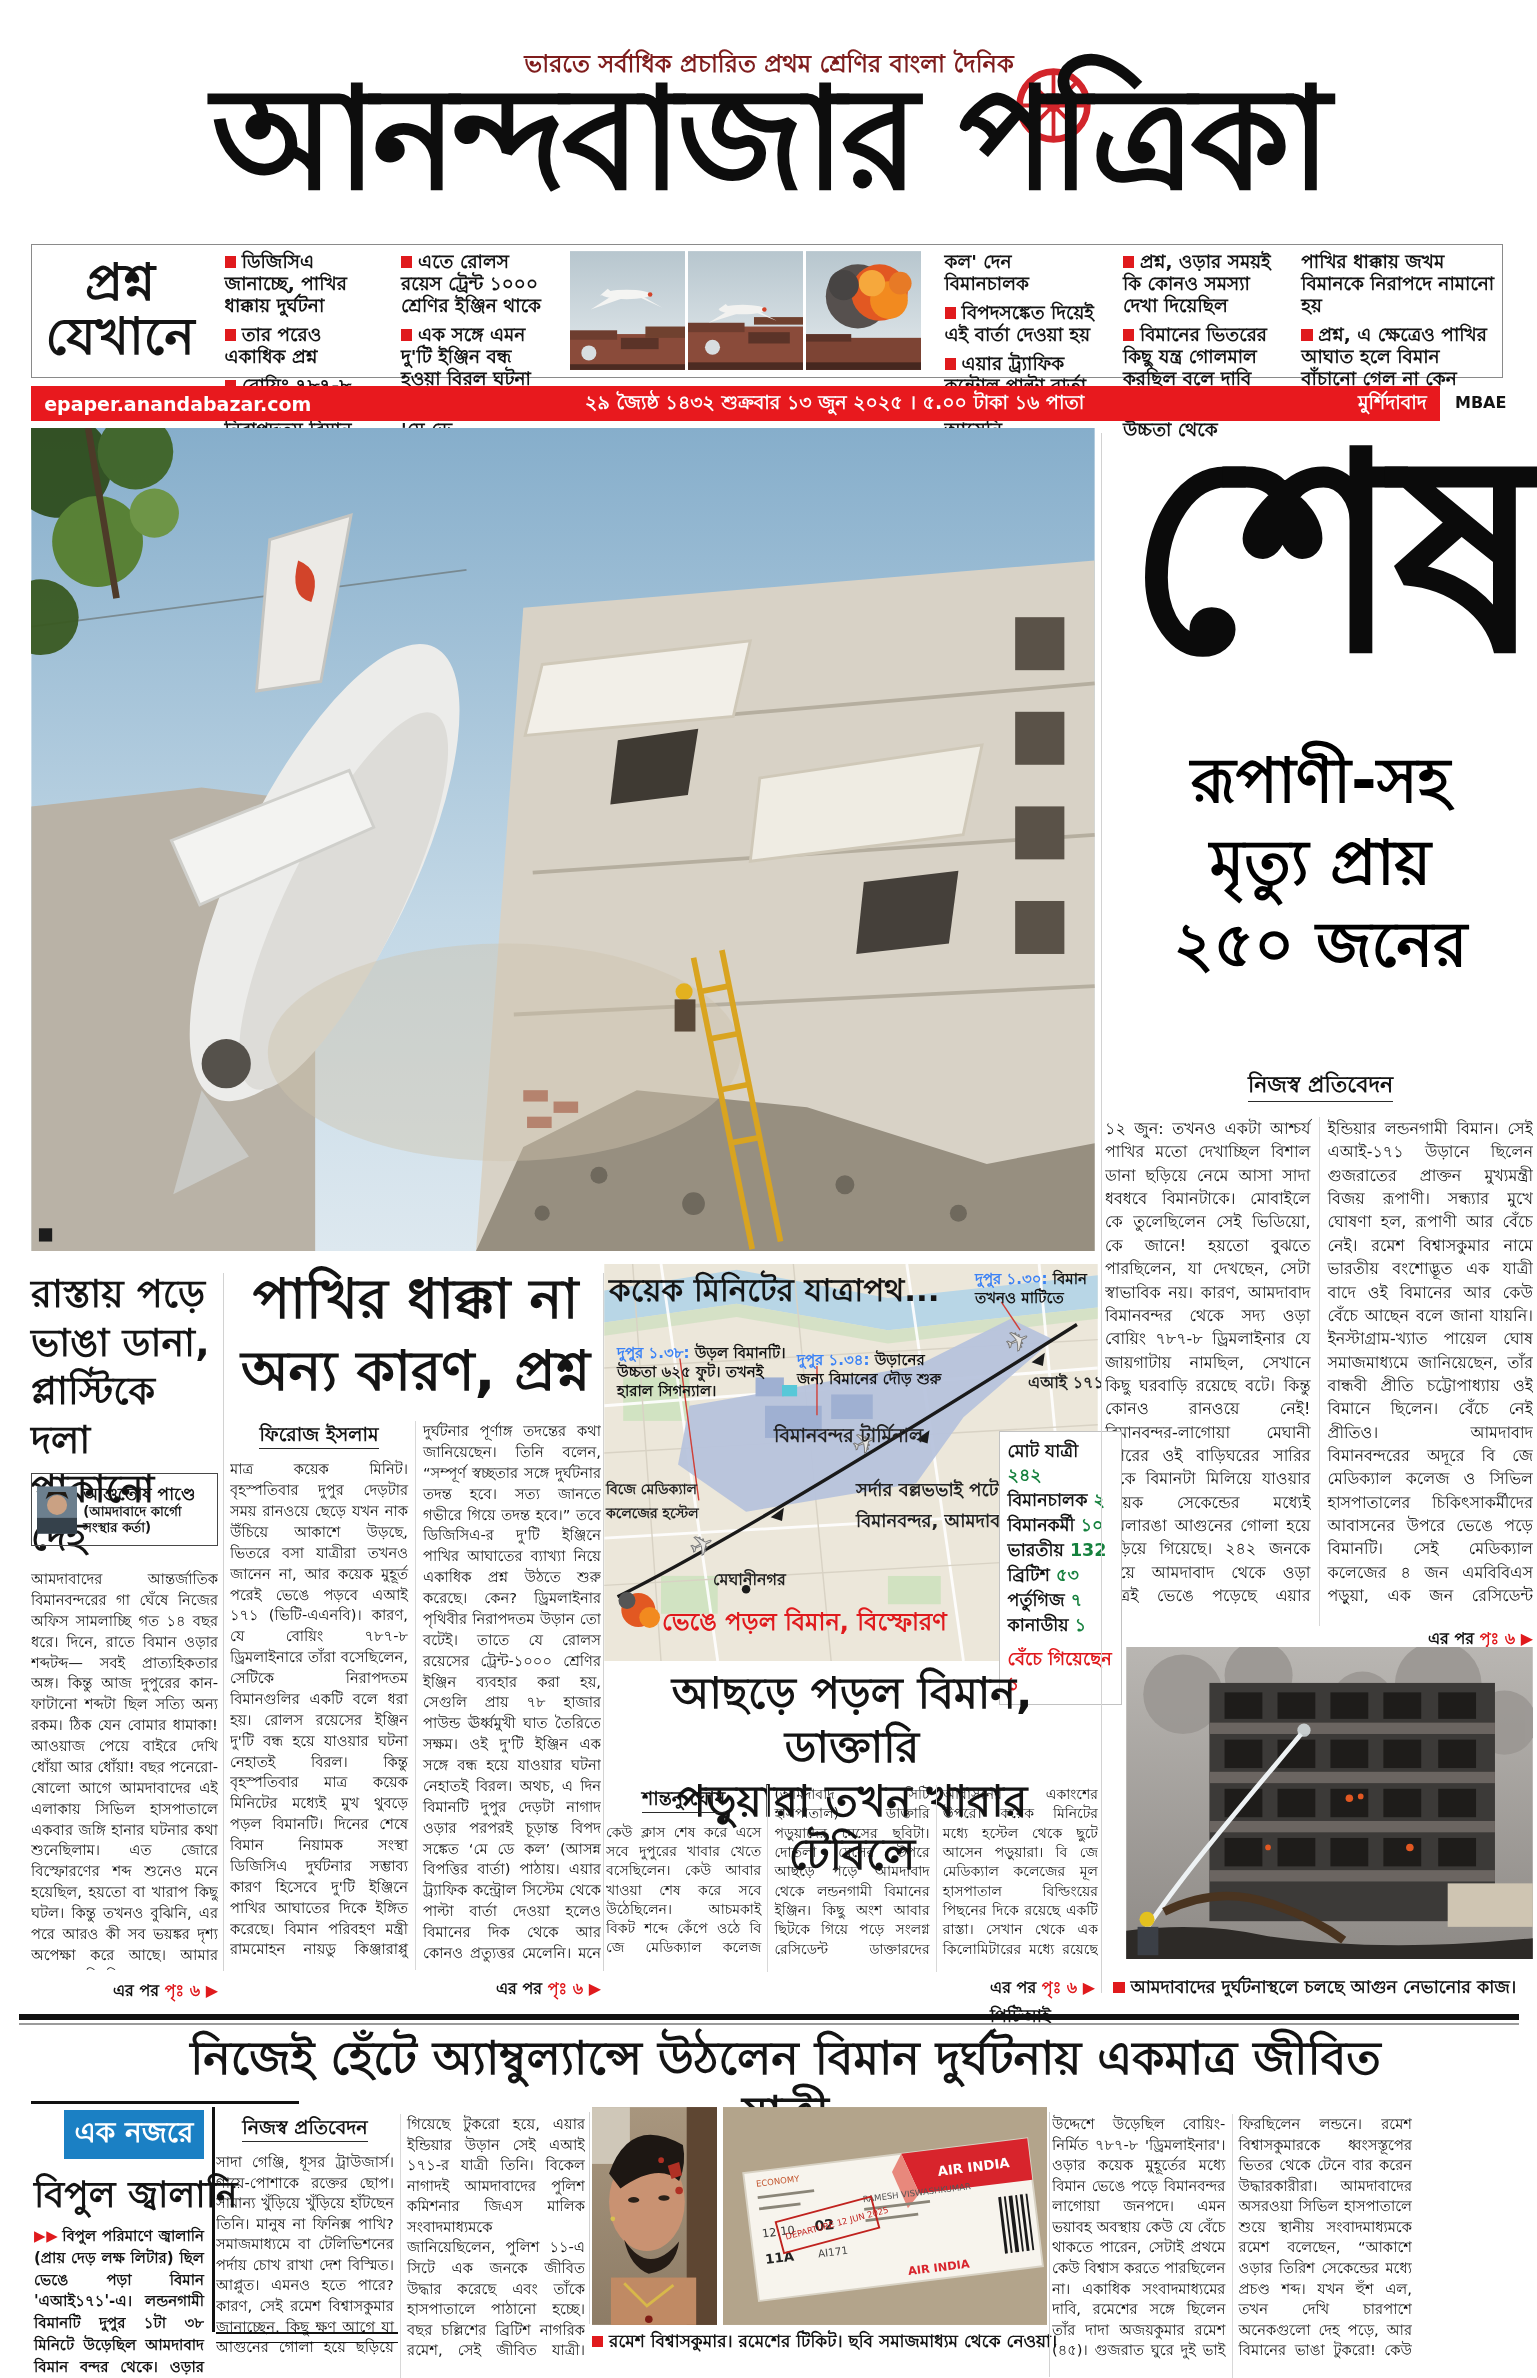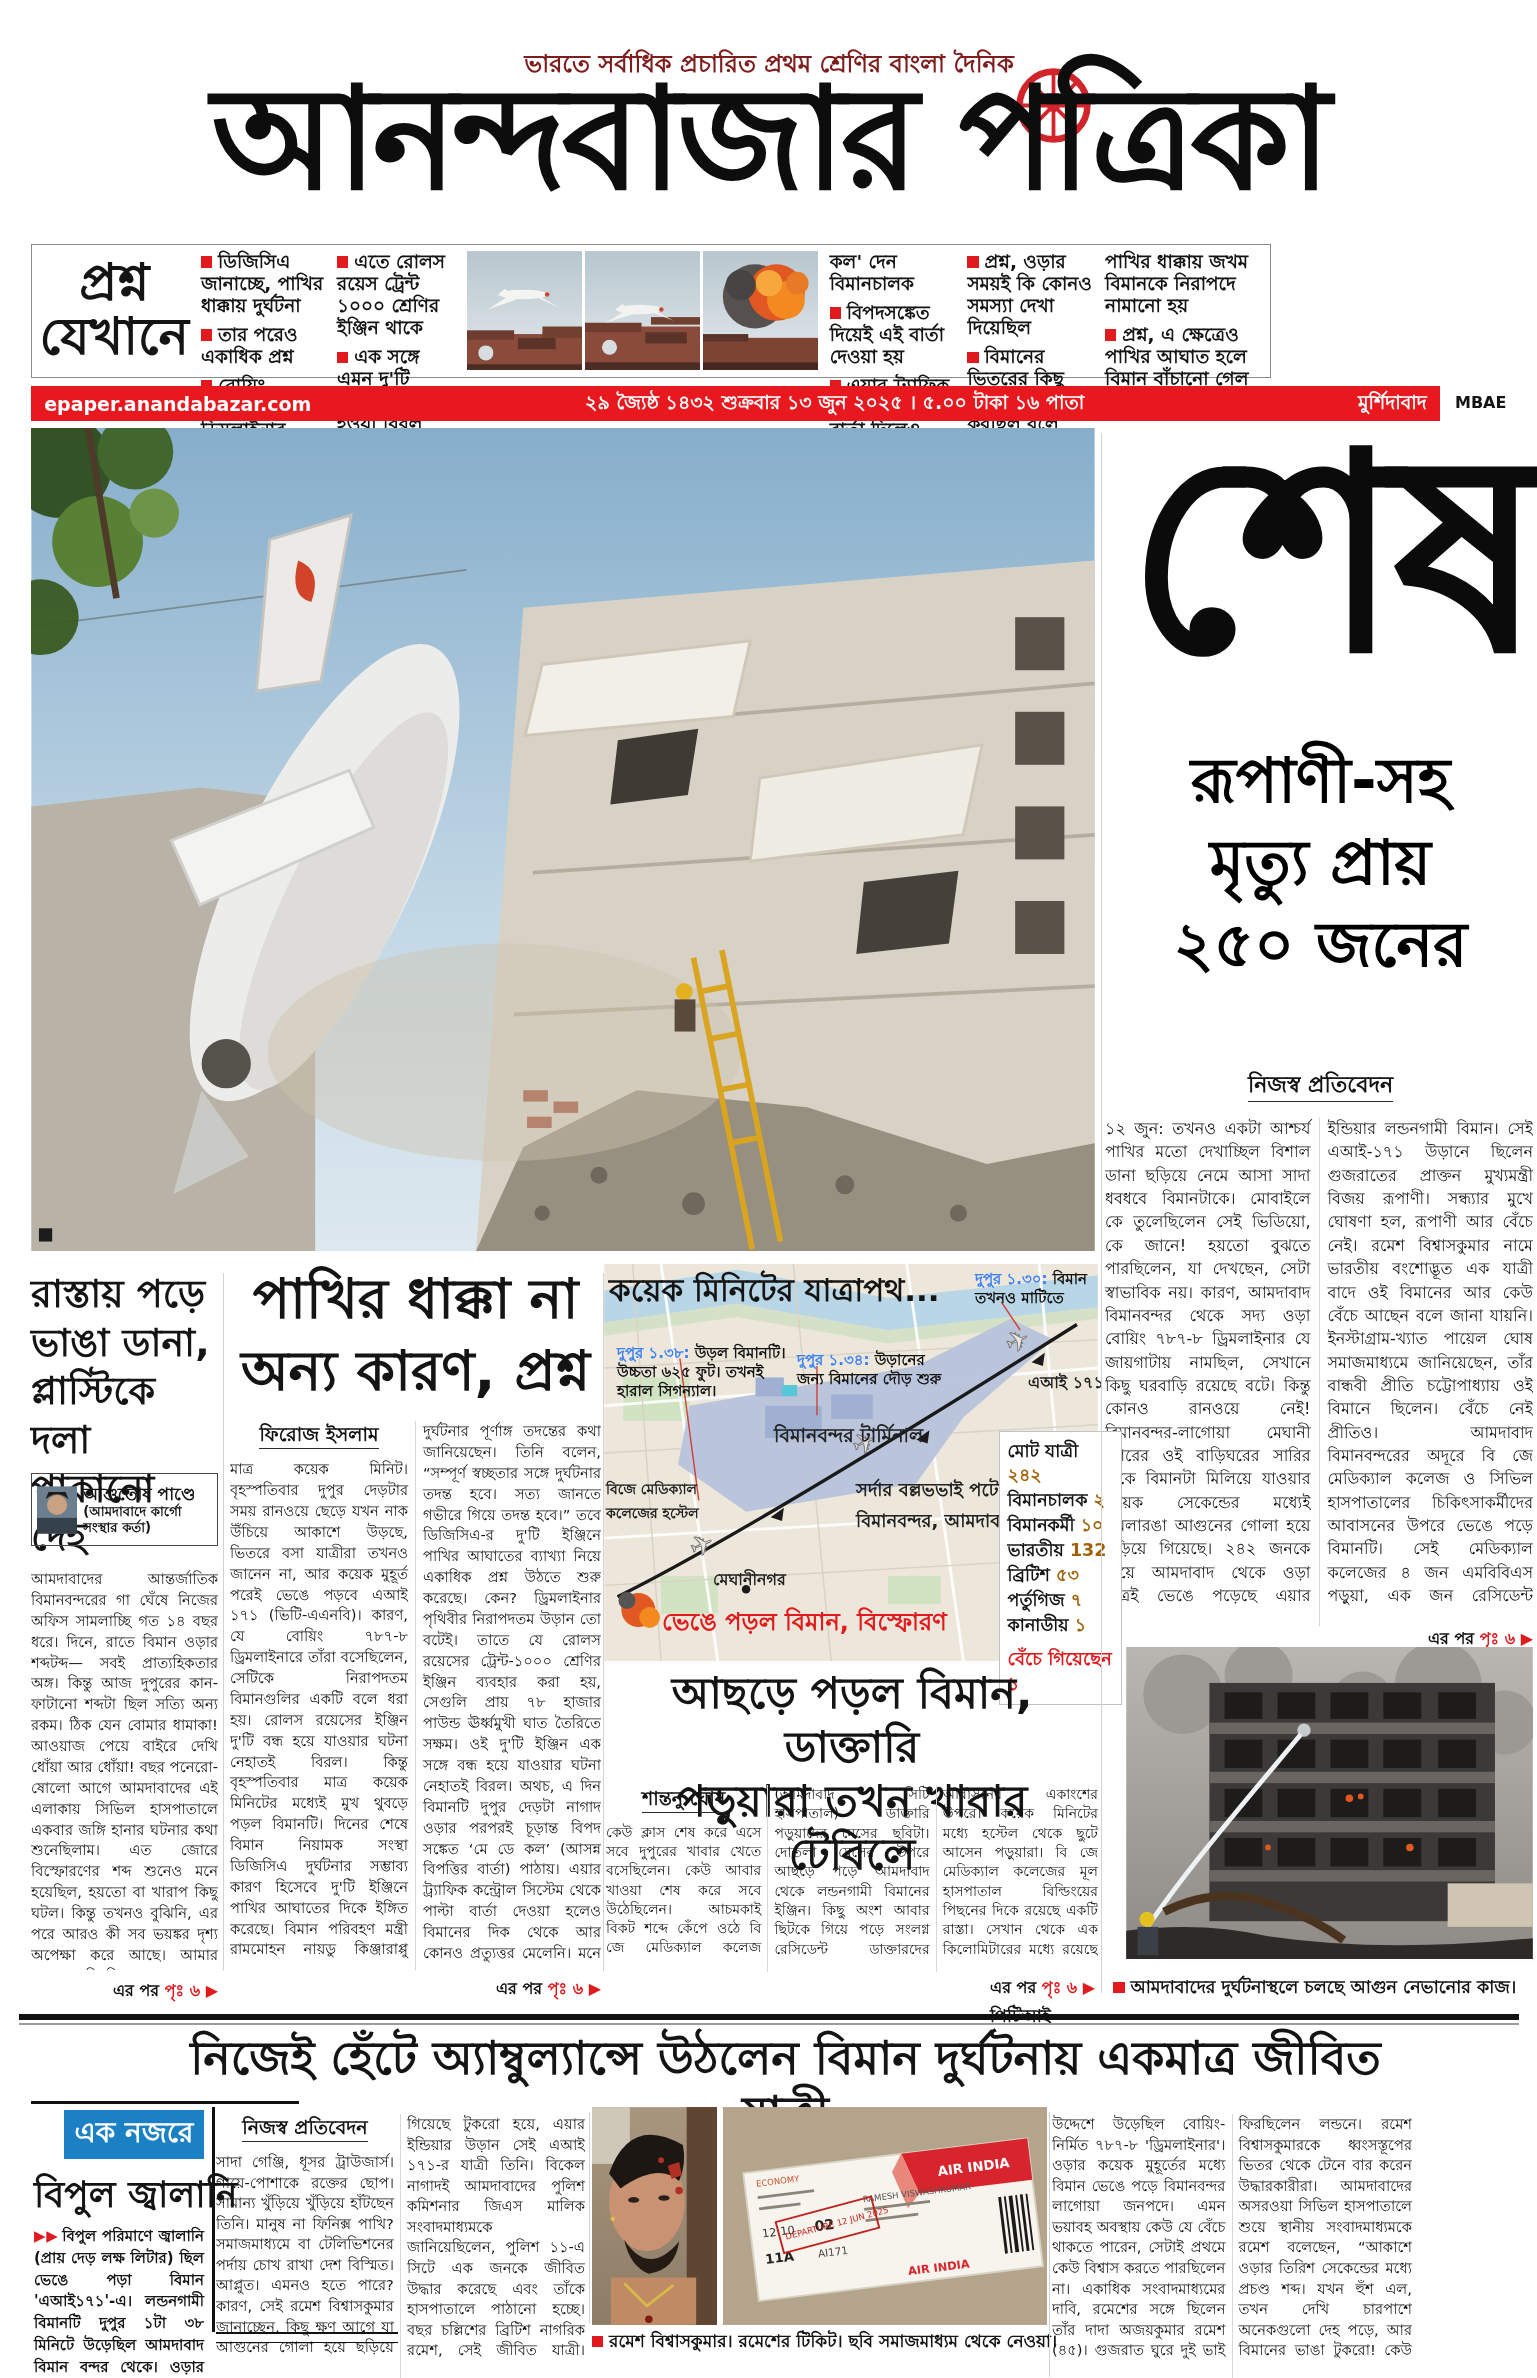--- a/index.html
+++ b/index.html
@@ -11,22 +11,22 @@
   .rsq{display:inline-block;width:11.4px;height:11.4px;background:#e01a1d;margin-right:5.7px;}
   .jump{font-weight:800;font-size:16px;color:#111;white-space:nowrap;}
   .jump .pg,.jump .tri{color:#e01a1d;}
   .byline{text-align:center;font-size:19px;font-weight:800;margin-bottom:11.4px;}
   .byline span{border-bottom:1.9px solid #2a2a2a;padding-bottom:2.8px;}
   
   .tagline{top:45px;left:0;width:1538px;text-align:center;color:#7f1d1d;font-size:24px;font-weight:700;}
   .mast{top:57px;left:0;width:1538px;text-align:center;font-size:142px;font-weight:800;
         letter-spacing:-4.7px;line-height:1.15;color:#0d0d0d;}
   
-  .strip{left:31px;top:244px;width:1240px;height:134px;border:1.9px solid #8a8a8a;
-         display:flex;gap:12px;padding:5.7px 7.6px;box-sizing:border-box;align-items:stretch;}
+  .strip{left:31px;top:244px;width:1472px;height:134px;border:1.9px solid #8a8a8a;
+         display:flex;gap:24px;padding:5.7px 7.6px;box-sizing:border-box;align-items:stretch;}
   .strip .q{width:170px;font-size:51px;font-weight:800;line-height:1.05;text-align:center;padding-top:5.7px;}
   .tcol{font-size:18.5px;font-weight:700;line-height:1.2;}
   .tcol .ti{margin-bottom:6.6px;}
   .frames{display:flex;gap:2.8px;}
   
   .datebar{left:31px;top:386px;width:1409px;height:35px;background:#e8191e;color:#fff;
            display:flex;align-items:center;padding:0 13.2px;box-sizing:border-box;
            font-size:19px;font-weight:700;}
   .datebar .mid{flex:1;text-align:center;}
   
@@ -51,21 +51,21 @@
   .h-crash{left:606px;top:1667px;width:492px;font-size:43px;font-weight:800;line-height:1.25;text-align:center;}
   .crashbody{left:606px;top:1785px;width:492px;height:187px;column-count:3;column-gap:13.2px;
              column-rule:0.9px solid #d8d8d8;font-size:14px;line-height:1.38;overflow:hidden;}
   
   .mapttl{left:609px;top:1266px;width:360px;font-size:31px;font-weight:800;}
   .mapnote{position:absolute;font-size:15px;font-weight:700;line-height:1.28;}
   .mapnote .tm{color:#3b82f6;}
   .maplbl{position:absolute;font-weight:700;color:#222;}
   .statbox{left:999px;top:1431px;width:123px;background:#fff;border:0.9px solid #c2c2c2;
            padding:6.6px 7.6px;box-sizing:border-box;font-size:17.5px;font-weight:800;line-height:1.42;}
-  .statbox .vl{color:#a16207;}
+  .statbox .vl{color:#15803d;}
   .statbox .surv{margin-top:8.5px;color:#e01a1d;font-size:18px;}
   
   .firecap{left:990px;top:1974px;width:543px;font-size:17.5px;font-weight:700;}
   
   .bigrule{left:19px;top:2014px;width:1500px;height:5.7px;background:#111;}
   .bigrule2{left:19px;top:2023px;width:1500px;height:1.9px;background:#9b9b9b;}
   .h-bottom{left:142px;top:2031px;width:1287px;text-align:center;font-size:46px;font-weight:800;line-height:1.2;}
   .sb-rule{left:31px;top:2101px;width:268px;height:2.8px;background:#111;}
   .kicker{left:64px;top:2110px;width:140px;height:49px;background:#1b80c4;color:#fff;font-size:28px;
           font-weight:800;display:flex;align-items:center;justify-content:center;}

